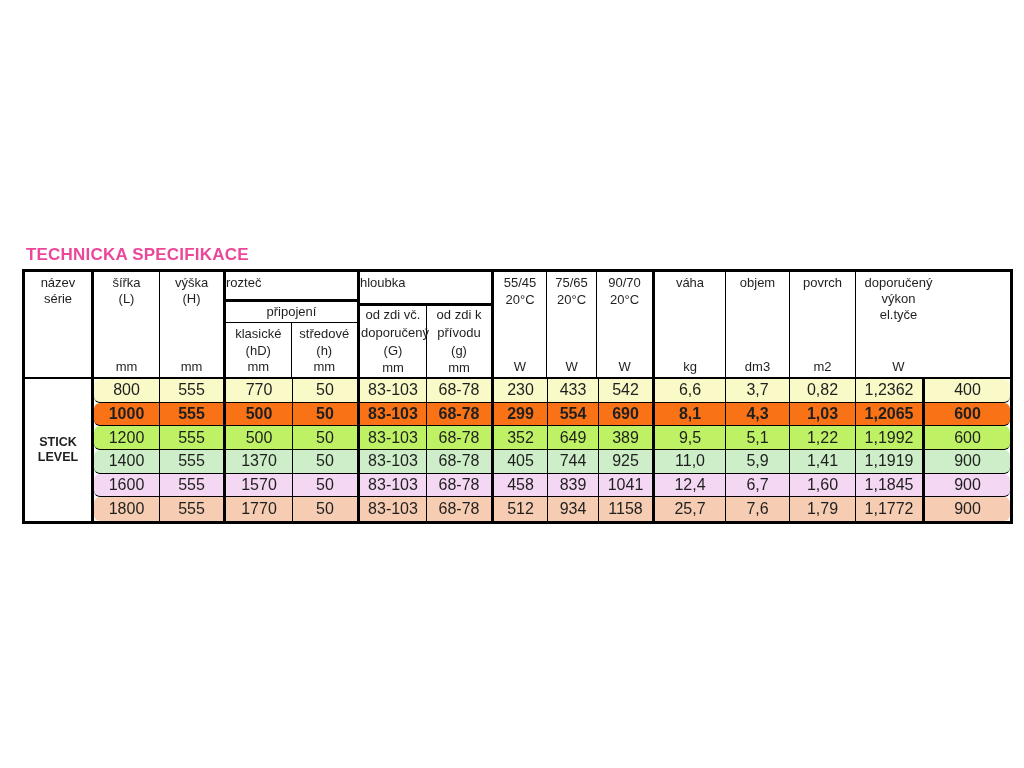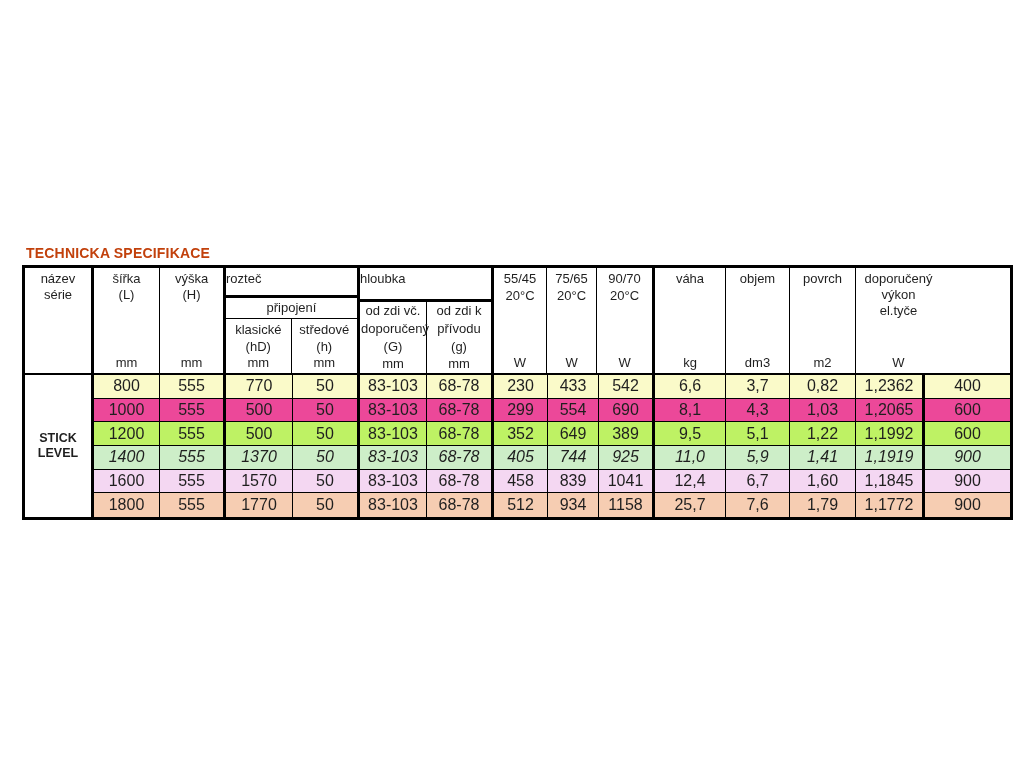--- a/index.html
+++ b/index.html
@@ -5,24 +5,24 @@
   * { box-sizing: border-box; margin: 0; padding: 0; }
   html,body { width: 1024px; height: 768px; background: #ffffff; }
   body {
     font-family: "Liberation Sans", "DejaVu Sans", sans-serif;
     color: #1f1f1f;
     position: relative;
     overflow: hidden;
   }
   .sheet { position: absolute; left: 22px; top: 245px; }
   .title {
-    font-size: 14px;
+    font-size: 17px;
     font-weight: bold;
     letter-spacing: 0.2px;
-    color: #c2410c;
+    color: #ec4899;
     padding-left: 4px;
     margin-bottom: 4px;
   }
   .spec-table {
     border: 3px solid #000;
     width: 991px;
     background: #fff;
   }
   
   .thead { display: flex; height: 107px; border-bottom: 2px solid #000; font-size: 13px; }
@@ -50,21 +50,21 @@
   
   .tbody { display: flex; }
   .series-cell {
     width: 69px;
     border-right: 3px solid #000;
     display: flex; flex-direction: column; justify-content: center; align-items: center;
     font-weight: bold; font-size: 12.5px; line-height: 15px;
     background: #ffffff;
   }
   .rows { flex: 1; display: flex; flex-direction: column; }
-  .row { display: flex; height: 23.7px; border-bottom: 1px solid #000; }
+  .row { display: flex; height: 23.7px; border-bottom: 1px solid #000; border-radius: 6px; }
   .row:last-child { border-bottom: none; }
   .cell {
     display: flex; align-items: center; justify-content: center;
     font-size: 16px;
   }
   
   .dw2  { width: 66px; border-right: 1px solid #000; }
   .dw3  { width: 66px; border-right: 3px solid #000; }
   .dw4  { width: 67px; border-right: 1px solid #000; }
   .dw5  { width: 67px; border-right: 3px solid #000; }
@@ -212,21 +212,21 @@
           <div class="cell dw8">230</div>
           <div class="cell dw9">433</div>
           <div class="cell dw10">542</div>
           <div class="cell dw11">6,6</div>
           <div class="cell dw12">3,7</div>
           <div class="cell dw13">0,82</div>
           <div class="cell dw14">1,2362</div>
           <div class="cell dw15">400</div>
         </div>
 
-        <div class="row" style="background-color: #ec4899;">
+        <div class="row" style="background-color: #f97316; font-weight: bold;">
           <div class="cell dw2">1000</div>
           <div class="cell dw3">555</div>
           <div class="cell dw4">500</div>
           <div class="cell dw5">50</div>
           <div class="cell dw6">83-103</div>
           <div class="cell dw7">68-78</div>
           <div class="cell dw8">299</div>
           <div class="cell dw9">554</div>
           <div class="cell dw10">690</div>
           <div class="cell dw11">8,1</div>
@@ -246,21 +246,21 @@
           <div class="cell dw8">352</div>
           <div class="cell dw9">649</div>
           <div class="cell dw10">389</div>
           <div class="cell dw11">9,5</div>
           <div class="cell dw12">5,1</div>
           <div class="cell dw13">1,22</div>
           <div class="cell dw14">1,1992</div>
           <div class="cell dw15">600</div>
         </div>
 
-        <div class="row" style="background-color: rgb(205, 238, 200); font-style: italic;">
+        <div class="row" style="background-color: rgb(205, 238, 200);">
           <div class="cell dw2">1400</div>
           <div class="cell dw3">555</div>
           <div class="cell dw4">1370</div>
           <div class="cell dw5">50</div>
           <div class="cell dw6">83-103</div>
           <div class="cell dw7">68-78</div>
           <div class="cell dw8">405</div>
           <div class="cell dw9">744</div>
           <div class="cell dw10">925</div>
           <div class="cell dw11">11,0</div>

